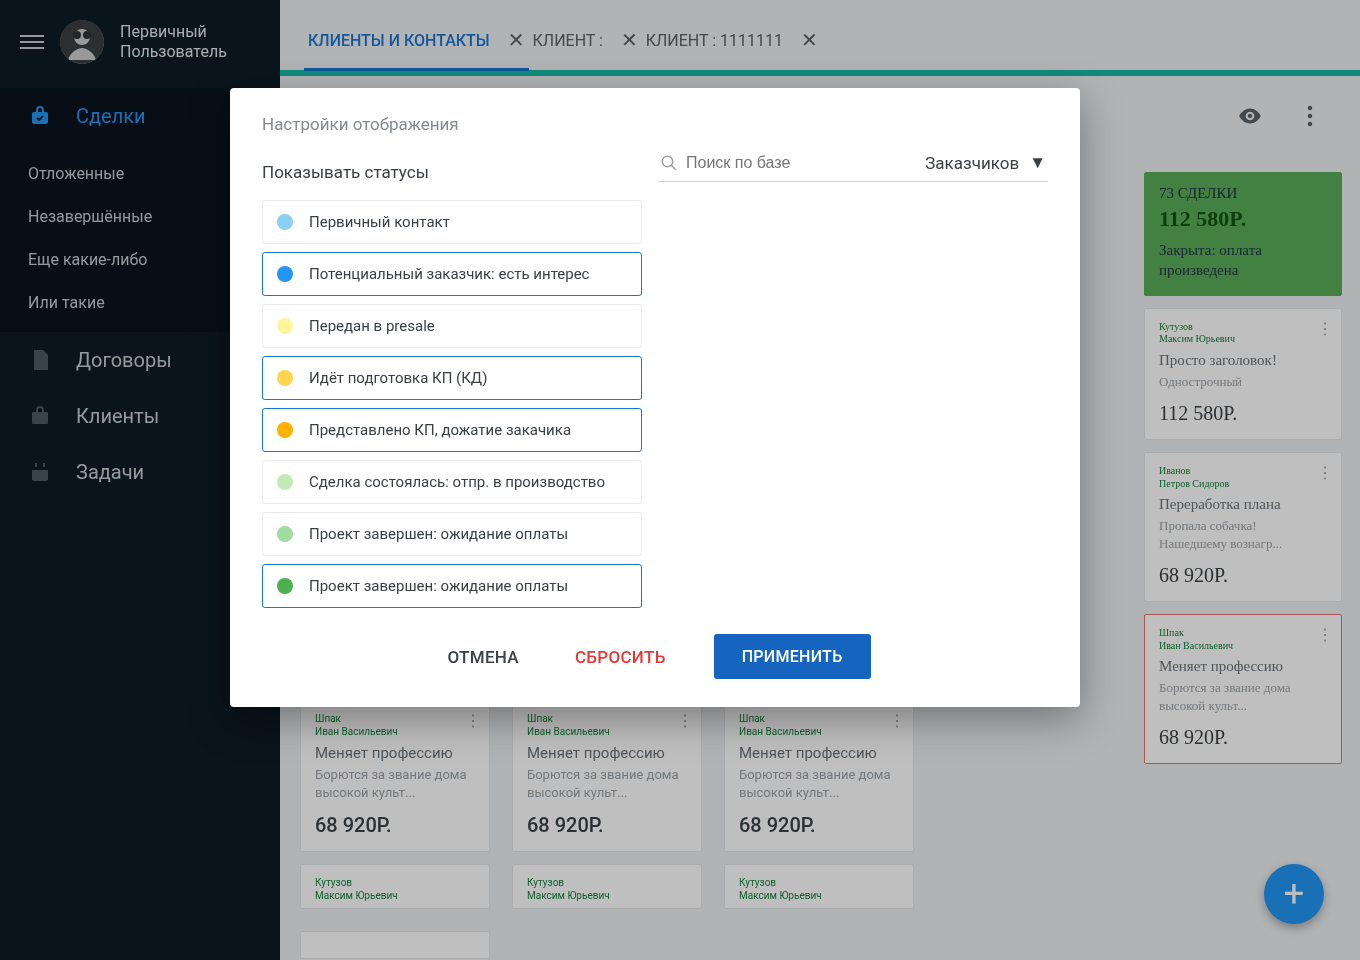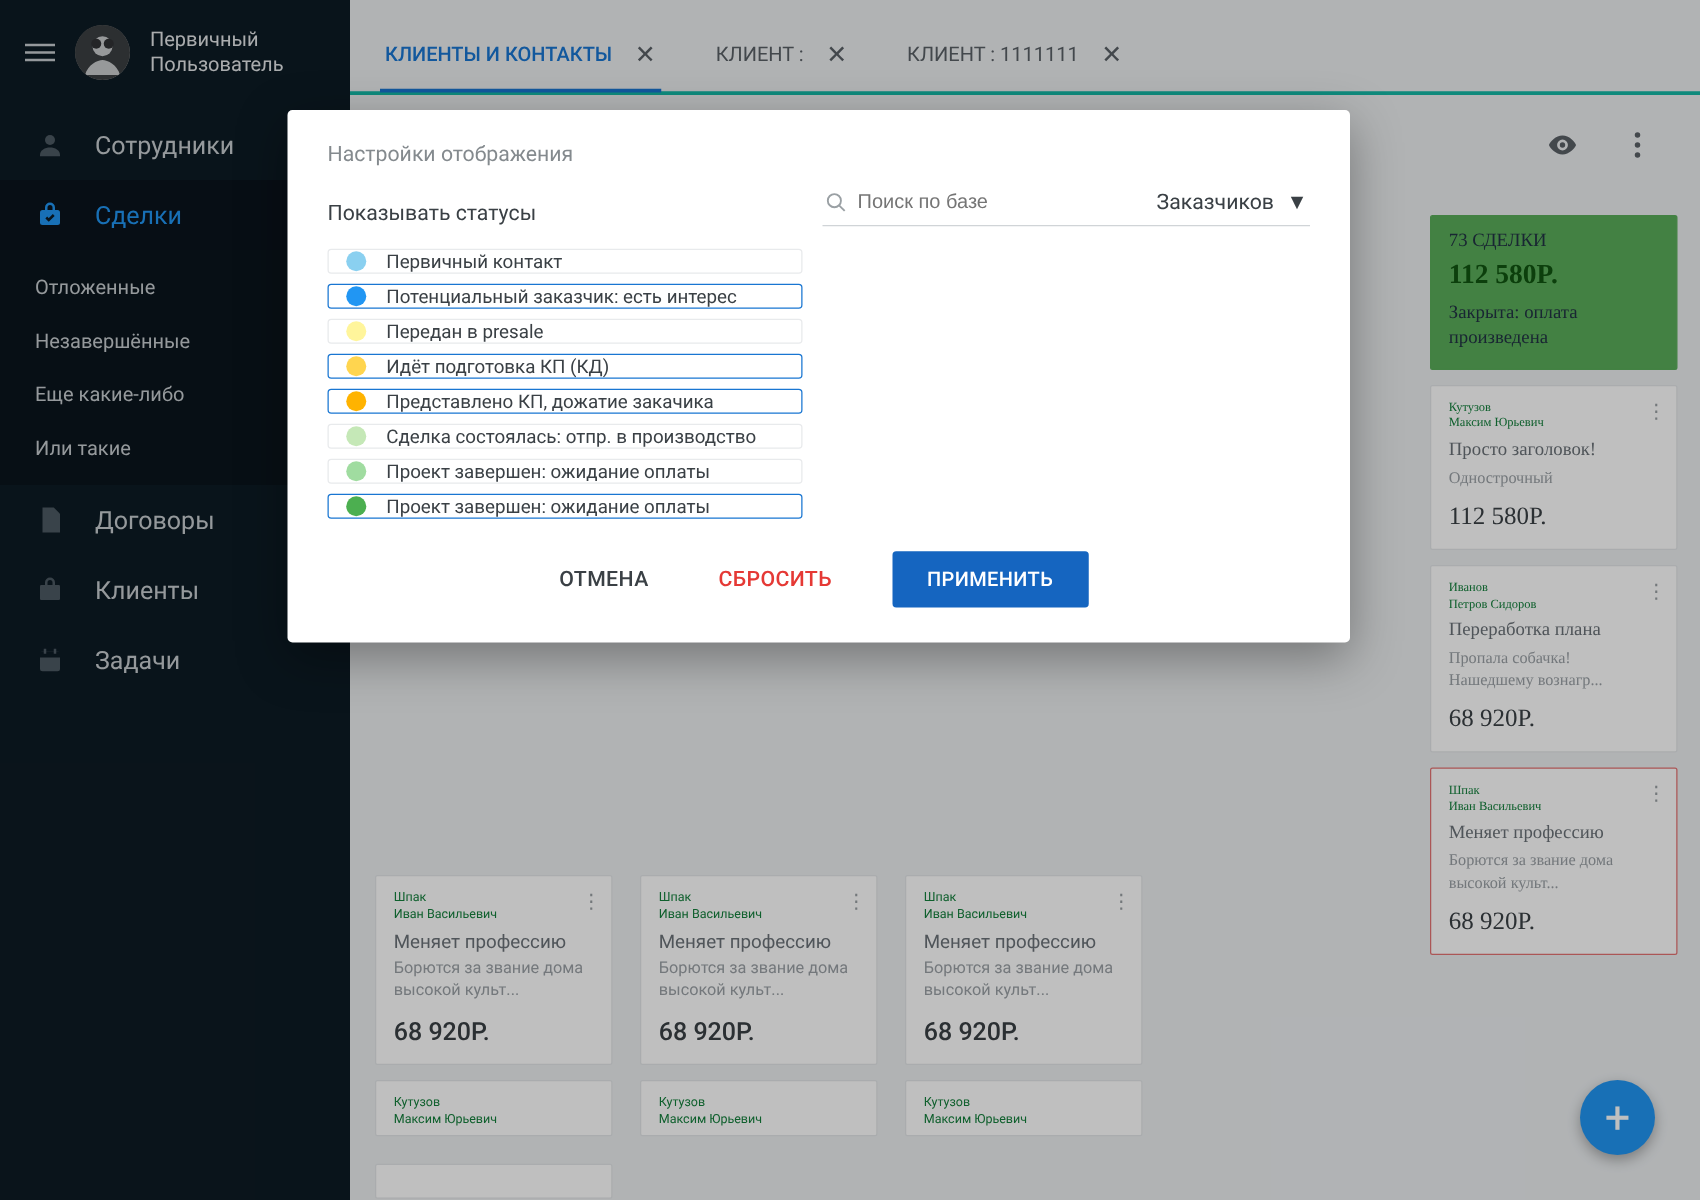--- a/index.html
+++ b/index.html
@@ -15,21 +15,21 @@
 .user-name { font-size: 16px; line-height: 1.25; color: #e3e6e8; }
 .nav-item { display: flex; align-items: center; gap: 24px; padding: 16px 28px; font-size: 20px; color: #c7cdd0; cursor: pointer; }
 .nav-item .icon { width: 24px; height: 24px; display: inline-flex; align-items: center; justify-content: center; }
 .nav-item.mini { padding: 12px 28px; font-size: 16px; gap: 0; }
 .nav-item.active { color: #2196f3; }
 .nav-item.filter-active { background: rgba(10,18,26,0.8); }
 .sub-nav { background: #0a141c; padding: 8px 0; }
 
 
 .main { position: absolute; left: 280px; top: 0; right: 0; bottom: 0; background: #eceff1; }
-.tabs { display: flex; align-items: flex-end; height: 76px; padding: 0 24px; border-bottom: 3px solid #14b8a6; gap: 40px; }
+.tabs { display: flex; align-items: flex-end; height: 76px; padding: 0 24px; border-bottom: 6px solid #14b8a6; }
 .tab { display: flex; align-items: center; gap: 18px; padding: 22px 4px 18px 4px; font-size: 16px; color: #5a6066; cursor: pointer; position: relative; }
 .tab.active { color: #1976d2; font-weight: 500; }
 .tab.active::after { content:""; position:absolute; left:0; right:0; bottom:-1px; height:3px; background:#1976d2; }
 .tab-close { font-size: 20px; color: #5a6066; cursor: pointer; font-weight: 300; }
 
 
 .toolbar-row { display:flex; justify-content:flex-end; align-items:center; gap:32px; padding: 18px 36px 8px 0; height:70px; }
 .icon-btn { width:28px; height:28px; color:#5a6066; cursor:pointer; display:inline-flex; align-items:center; justify-content:center; }
 
 
@@ -56,21 +56,21 @@
 
 .overlay { position:absolute; inset:0; background:rgba(0,0,0,0.25); z-index:50; }
 .dialog { position:absolute; left:230px; top:88px; width:850px; background:#fff; border-radius:4px; box-shadow:0 12px 40px rgba(0,0,0,.35); z-index:60; padding: 26px 32px 28px 32px; }
 .dlg-row1 { color:#848a8e; font-size:17px; margin-bottom:12px; }
 .dlg-heading-row { display:flex; justify-content:space-between; align-items:flex-end; margin-bottom:18px; }
 .dlg-sub { color:#3a4045; font-size:17px; }
 .search-wrap { display:flex; align-items:center; gap:8px; border-bottom:1px solid #d0d4d7; padding:6px 2px 8px 2px; width:390px; }
 .search-input { border:none; outline:none; font-size:16px; color:#6b7278; flex:1; background:transparent; }
 .dropdown-label { font-size:17px; color:#3a4045; display:flex; align-items:center; gap:10px; cursor:pointer; }
 .status-list { display:flex; flex-direction:column; gap:8px; width:380px; }
-.status-chip { display:flex; align-items:center; gap:16px; padding:0 14px; border:1px solid #e8eaec; border-radius:3px; font-size:15px; color:#3a4045; cursor:pointer; background:#fff; }
+.status-chip { display:flex; align-items:center; gap:16px; padding:12px 14px; border:1px solid #e8eaec; border-radius:3px; font-size:15px; color:#3a4045; cursor:pointer; background:#fff; }
 .status-chip.selected { border-color:#1976d2; }
 .dot { width:16px; height:16px; border-radius:50%; flex-shrink:0; }
 .dlg-actions { display:flex; justify-content:center; align-items:center; gap:40px; margin-top:26px; }
 .btn-text { font-size:17px; font-weight:500; cursor:pointer; padding:10px 8px; letter-spacing:.3px; }
 .btn-text.cancel { color:#3a4045; }
 .btn-text.reset { color:#e53935; }
 .btn-primary { background:#1565c0; color:#fff; padding:13px 28px; font-size:16px; font-weight:500; border-radius:3px; cursor:pointer; letter-spacing:.3px; }
 
 svg { display:block; }
 </style>
@@ -92,29 +92,20 @@
           <circle cx="27" cy="15" r="4" fill="#303235"></circle>
           <path d="M8 40c2-8 10-12 14-12s12 4 14 12" fill="#caccce"></path>
         </svg>
     </div>
     <div class="user-name">
       <div>Первичный</div>
       <div>Пользователь</div>
     </div>
   </div>
 
-  <div class="nav-item">
-    <span class="icon">
-        <svg width="24" height="24" viewBox="0 0 24 24" fill="#4d5a63">
-          <circle cx="12" cy="8" r="4"></circle>
-          <path d="M4 20c0-4 4-6 8-6s8 2 8 6v1H4z"></path>
-        </svg>
-      </span>
-    <span>Сотрудники</span>
-  </div>
   <div class="nav-item active filter-active">
     <span class="icon">
         <svg width="24" height="24" viewBox="0 0 24 24" fill="#2196f3">
           <rect x="4" y="8" width="16" height="12" rx="2"></rect>
           <path d="M9 8V6a3 3 0 016 0v2" stroke="#2196f3" stroke-width="2" fill="none"></path>
           <path d="M9 14l2 2 4-4" stroke="#0d1b24" stroke-width="2" fill="none"></path>
         </svg>
       </span>
     <span>Сделки</span>
   </div>

